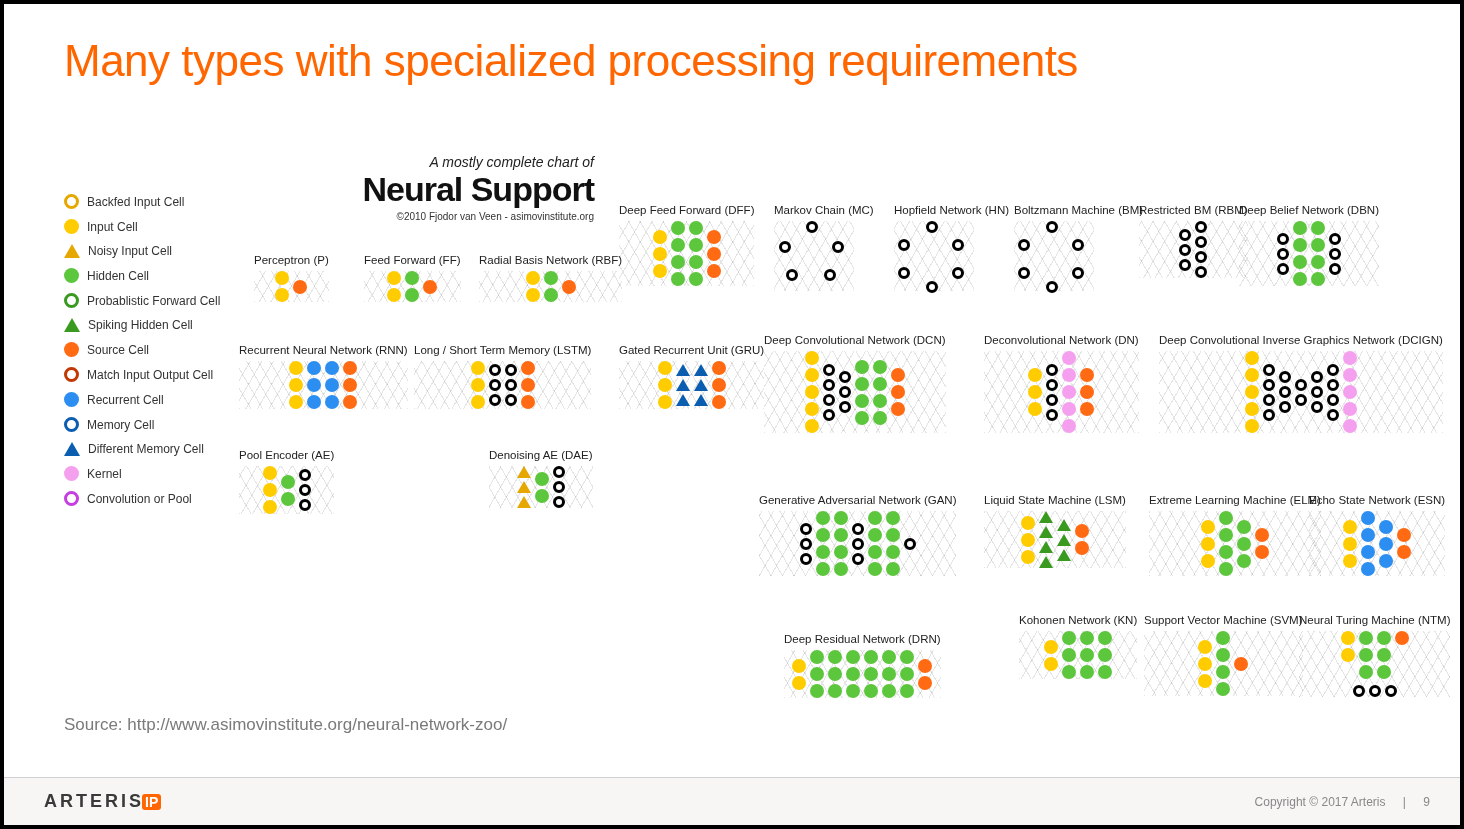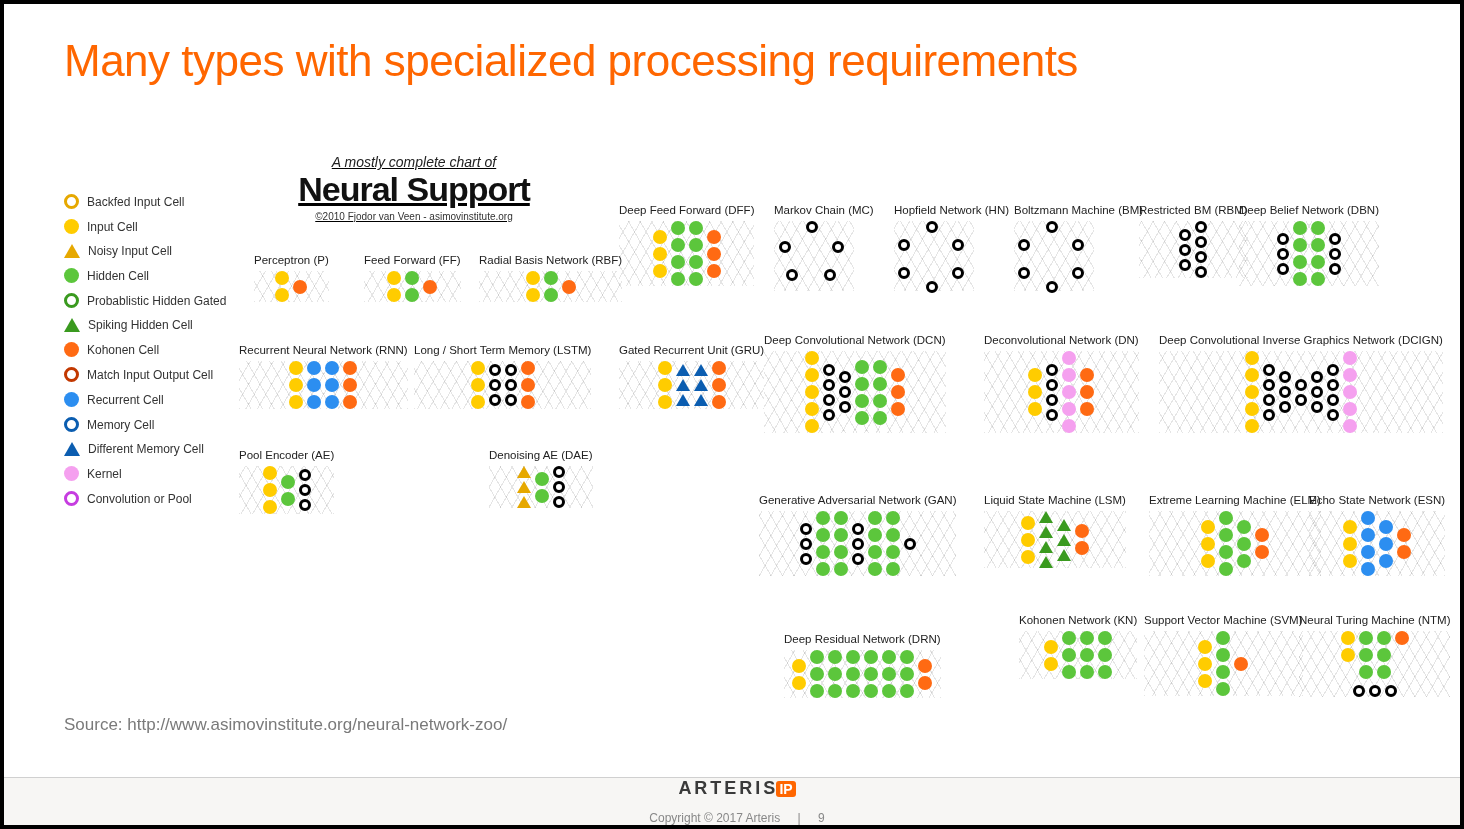--- a/index.html
+++ b/index.html
@@ -9,21 +9,21 @@
   .content { position: absolute; top: 150px; left: 60px; right: 40px; bottom: 90px; }
 
   
   .legend { position: absolute; top: 40px; left: 0; width: 180px; font-size: 12px; color: #333; }
   .legend-row { display: flex; align-items: center; margin-bottom: 10px; gap: 8px; }
   .swatch { width: 15px; height: 15px; border-radius: 50%; flex: 0 0 15px; }
   .swatch.ring { background: #fff; border: 3px solid; width: 15px; height: 15px; }
   .swatch.tri { width: 0; height: 0; border-left: 8px solid transparent; border-right: 8px solid transparent; border-bottom: 14px solid; border-radius: 0; background: none; }
 
   
-  .chart-header { position: absolute; top: 0; left: 170px; width: 360px; text-align: center; text-decoration: underline; }
+  .chart-header { position: absolute; top: 0; left: 170px; width: 360px; text-align: right; }
   .chart-sub { font-style: italic; font-size: 14px; color: #222; }
   .chart-title { font-size: 34px; font-weight: 800; color: #111; letter-spacing: -1px; }
   .chart-credit { font-size: 10px; color: #333; margin-top: 2px; }
 
   
   .net { position: absolute; text-align: center; }
   .net .lbl { font-size: 11.5px; color: #222; margin-bottom: 5px; white-space: nowrap; }
   .thumb { display: flex; gap: 4px; justify-content: center; align-items: center; }
   .col { display: flex; flex-direction: column; gap: 3px; align-items: center; }
   .n { width: 14px; height: 14px; border-radius: 50%; }
@@ -31,21 +31,21 @@
   .y  { background:#ffcc00; } .ry { border-color:#e6a800; background:#fff; }
   .g  { background:#5cc63c; } .rg { border-color:#3a9a1f; background:#fff; }
   .o  { background:#ff6a13; } .ro { border-color:#c23800; background:#fff; }
   .b  { background:#2c8ef0; } .rb { border-color:#0b5db0; background:#fff; }
   .p  { background:#f5a0ef; } .rp { border-color:#c63de0; background:#fff; }
   .tri { width:0;height:0;border-left:7px solid transparent;border-right:7px solid transparent;border-bottom:12px solid;background:none;border-radius:0; }
   .ty { border-bottom-color:#e6a800;} .tg{border-bottom-color:#3a9a1f;} .tb{border-bottom-color:#0b5db0;}
 
   
   .source { position: absolute; left: 60px; bottom: 90px; font-size: 17px; color: #7a7a7a; }
-  .footer-bar { position: absolute; left: 0; right: 0; bottom: 0; height: 48px; border-top: 1px solid #d0d0d0; background: #f7f6f4; display: flex; align-items: center; justify-content: space-between; padding: 0 30px 0 40px; flex-direction: column; }
+  .footer-bar { position: absolute; left: 0; right: 0; bottom: 0; height: 48px; border-top: 1px solid #d0d0d0; background: #f7f6f4; display: flex; align-items: center; justify-content: space-between; padding: 0 30px 0 40px; }
   .logo { font-family: Arial; font-weight: 700; letter-spacing: 3px; font-size: 18px; color: #3a3a3a; }
   .logo .ip { background:#ff6600; color:#fff; padding:0 3px; border-radius:3px; letter-spacing:0; font-size:14px; margin-left:-2px; }
   .copy { font-size: 12px; color: #888; }
   .copy .pg { margin-left: 14px; }
 
   
   .grid-bg { position: relative; }
   .grid-bg::before {
     content:""; position:absolute; inset:0;
     background-image:
@@ -81,29 +81,29 @@
       <div class="legend-row">
           <span class="swatch tri" style="border-bottom-color:#e6a800"></span>
           <span>Noisy Input Cell</span>
         </div>
       <div class="legend-row">
           <span class="swatch" style="background:#5cc63c"></span>
           <span>Hidden Cell</span>
         </div>
       <div class="legend-row">
           <span class="swatch ring" style="border-color:#3a9a1f"></span>
-          <span>Probablistic Hidden Gated</span>
+          <span>Probablistic Forward Cell</span>
         </div>
       <div class="legend-row">
           <span class="swatch tri" style="border-bottom-color:#3a9a1f"></span>
           <span>Spiking Hidden Cell</span>
         </div>
       <div class="legend-row">
           <span class="swatch" style="background:#ff6a13"></span>
-          <span>Kohonen Cell</span>
+          <span>Source Cell</span>
         </div>
       <div class="legend-row">
           <span class="swatch ring" style="border-color:#c23800"></span>
           <span>Match Input Output Cell</span>
         </div>
       <div class="legend-row">
           <span class="swatch" style="background:#2c8ef0"></span>
           <span>Recurrent Cell</span>
         </div>
       <div class="legend-row">

